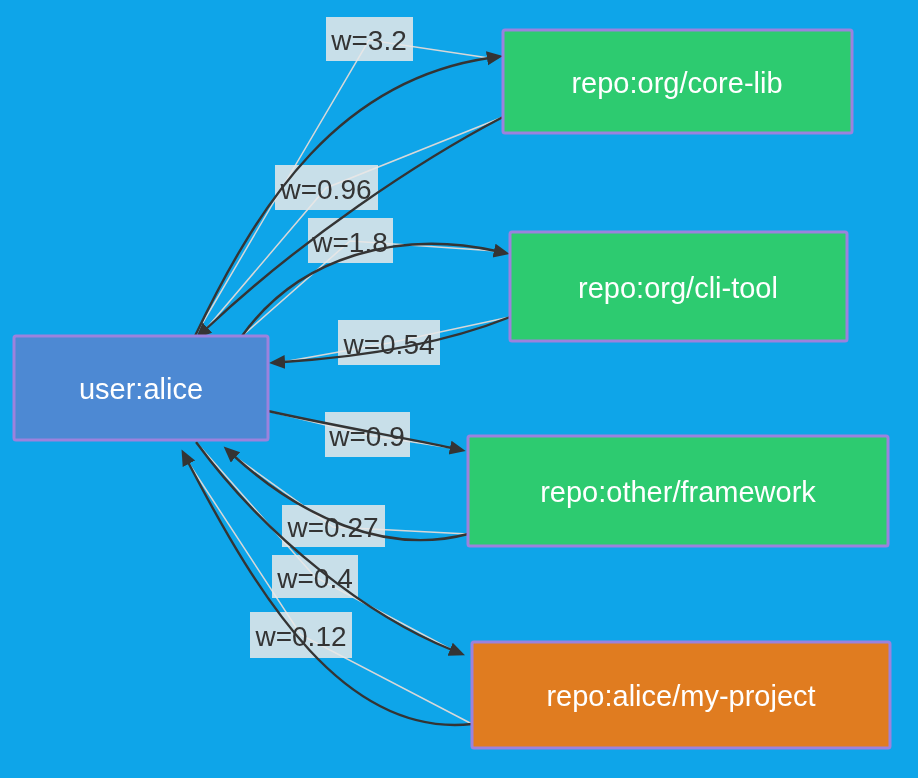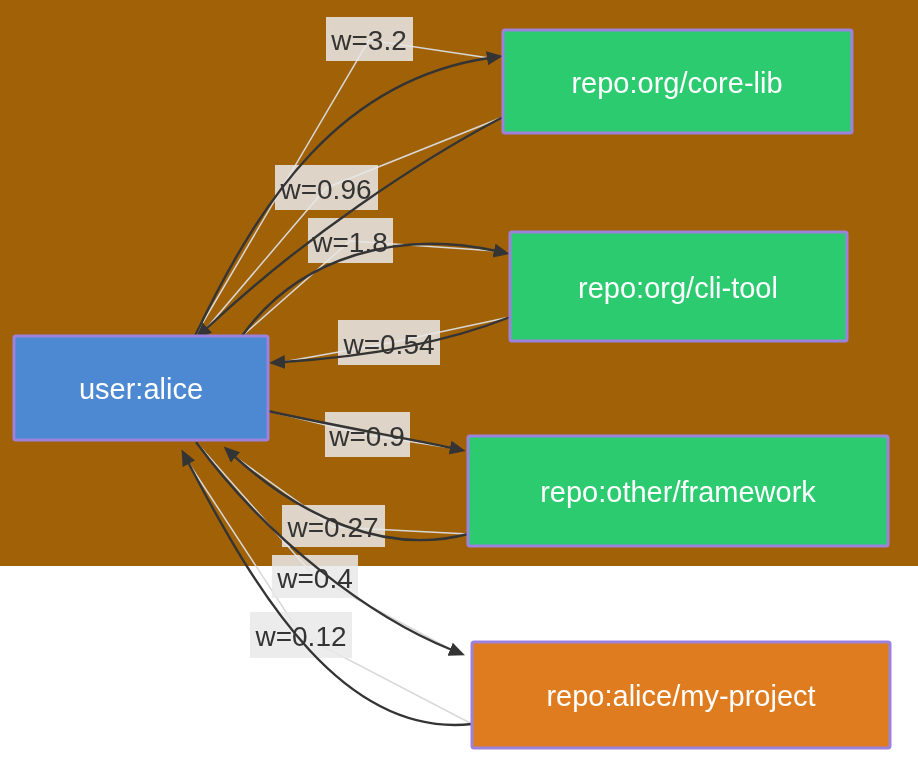--- a/index.html
+++ b/index.html
@@ -7,22 +7,22 @@
     padding: 0;
     background: #ffffff;
     width: 918px;
     height: 778px;
     overflow: hidden;
     font-family: "Liberation Sans", "DejaVu Sans", sans-serif;
   }
   #graph-root {
     position: relative;
     width: 918px;
-    height: 566px;
-    background: #a16207;
+    height: 778px;
+    background: #0ea5e9;
   }
   svg { display: block; }
   .node-label {
     font-family: "Liberation Sans", "DejaVu Sans", sans-serif;
     font-size: 29px;
   }
   .edge-label-text {
     font-family: "Liberation Sans", "DejaVu Sans", sans-serif;
     font-size: 28px;
   }

